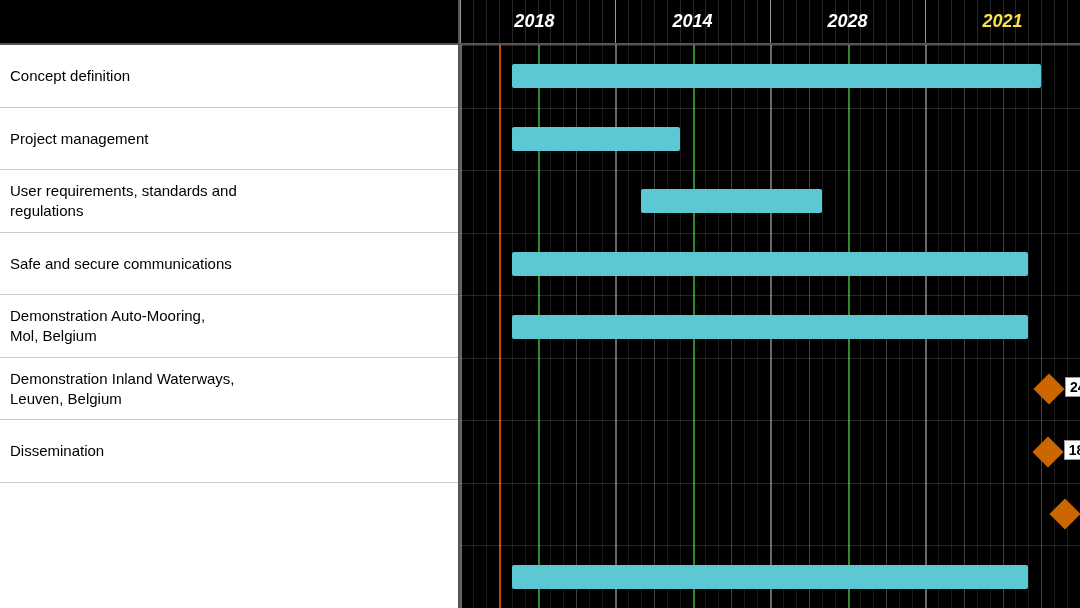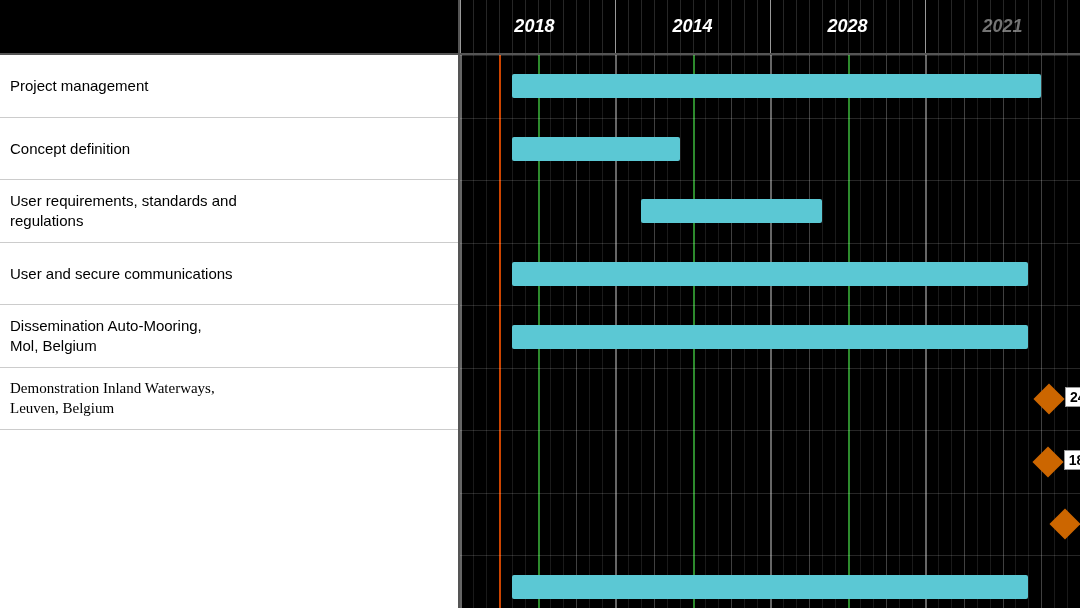--- a/index.html
+++ b/index.html
@@ -15,21 +15,21 @@
       width: 1080px;
       height: 608px;
       display: flex;
       flex-direction: column;
       background: #000;
     }
 
     
     .gantt-header {
       display: flex;
-      height: 55px;
+      height: 45px;
       border-bottom: 2px solid #555;
     }
 
     .task-name-header {
       width: 460px;
       min-width: 460px;
       background: #000;
       border-right: 2px solid #555;
       display: flex;
       align-items: center;
@@ -108,21 +108,21 @@
 
   <div class="gantt-header">
     <div class="task-name-header">
       <span></span>
     </div>
     <div class="timeline-header">
 
     <span class="year-label" style="left: 12%; color: rgb(255, 255, 255); font-weight: bold; font-style: italic; font-size: 18px; position: absolute; transform: translateX(-50%);">2018</span>
         <span class="year-label" style="left: 37.5%; color: rgb(255, 255, 255); font-weight: bold; font-style: italic; font-size: 18px; position: absolute; transform: translateX(-50%);">2014</span>
         <span class="year-label" style="left: 62.5%; color: rgb(255, 255, 255); font-weight: bold; font-style: italic; font-size: 18px; position: absolute; transform: translateX(-50%);">2028</span>
-        <span class="year-label" style="left: 87.5%; color: #737373; font-weight: bold; font-style: italic; font-size: 18px; position: absolute; transform: translateX(-50%);">2021</span>
+        <span class="year-label" style="left: 87.5%; color: #fde047; font-weight: bold; font-style: italic; font-size: 18px; position: absolute; transform: translateX(-50%);">2021</span>
         <div style="position: absolute; top: 0px; bottom: 0px; left: 0%; width: 1px; background: rgba(255, 255, 255, 0.6);"></div>
         <div style="position: absolute; top: 0px; bottom: 0px; left: 2.08333%; width: 1px; background: rgba(255, 255, 255, 0.15);"></div>
         <div style="position: absolute; top: 0px; bottom: 0px; left: 4.16667%; width: 1px; background: rgba(255, 255, 255, 0.15);"></div>
         <div style="position: absolute; top: 0px; bottom: 0px; left: 6.25%; width: 1px; background: rgba(255, 255, 255, 0.15);"></div>
         <div style="position: absolute; top: 0px; bottom: 0px; left: 8.33333%; width: 1px; background: rgba(255, 255, 255, 0.15);"></div>
         <div style="position: absolute; top: 0px; bottom: 0px; left: 10.4167%; width: 1px; background: rgba(255, 255, 255, 0.15);"></div>
         <div style="position: absolute; top: 0px; bottom: 0px; left: 12.5%; width: 1px; background: rgba(255, 255, 255, 0.15);"></div>
         <div style="position: absolute; top: 0px; bottom: 0px; left: 14.5833%; width: 1px; background: rgba(255, 255, 255, 0.15);"></div>
         <div style="position: absolute; top: 0px; bottom: 0px; left: 16.6667%; width: 1px; background: rgba(255, 255, 255, 0.15);"></div>
         <div style="position: absolute; top: 0px; bottom: 0px; left: 18.75%; width: 1px; background: rgba(255, 255, 255, 0.15);"></div>
@@ -165,39 +165,42 @@
         <div style="position: absolute; top: 0px; bottom: 0px; left: 95.8333%; width: 1px; background: rgba(255, 255, 255, 0.15);"></div>
         <div style="position: absolute; top: 0px; bottom: 0px; left: 97.9167%; width: 1px; background: rgba(255, 255, 255, 0.15);"></div>
       </div>
   </div>
 
   <div class="gantt-body">
 
     <div class="task-list">
 
     <div class="task-row" style="min-height: 62.5556px; height: 62.5556px;">
+          <span style="white-space: pre-line;">Concept definition</span>
+        </div>
+        <div class="task-row" style="min-height: 62.5556px; height: 62.5556px;">
           <span style="white-space: pre-line;">Project management</span>
-        </div>
-        <div class="task-row" style="min-height: 62.5556px; height: 62.5556px;">
-          <span style="white-space: pre-line;">Concept definition</span>
         </div>
         <div class="task-row" style="min-height: 62.5556px; height: 62.5556px;">
           <span style="white-space: pre-line;">User requirements, standards and
 regulations</span>
         </div>
         <div class="task-row" style="min-height: 62.5556px; height: 62.5556px;">
-          <span style="white-space: pre-line;">User and secure communications</span>
-        </div>
-        <div class="task-row" style="min-height: 62.5556px; height: 62.5556px;">
-          <span style="white-space: pre-line;">Dissemination Auto-Mooring,
+          <span style="white-space: pre-line;">Safe and secure communications</span>
+        </div>
+        <div class="task-row" style="min-height: 62.5556px; height: 62.5556px;">
+          <span style="white-space: pre-line;">Demonstration Auto-Mooring,
 Mol, Belgium</span>
         </div>
         <div class="task-row" style="min-height: 62.5556px; height: 62.5556px;">
-          <span style="white-space: pre-line; font-family: Liberation Serif, serif;">Demonstration Inland Waterways,
+          <span style="white-space: pre-line;">Demonstration Inland Waterways,
 Leuven, Belgium</span>
+        </div>
+        <div class="task-row" style="min-height: 62.5556px; height: 62.5556px;">
+          <span style="white-space: pre-line;">Dissemination</span>
         </div>
       </div>
 
     <div class="timeline-area" style="position: relative;">
 
     <div style="position: absolute; top: 0px; bottom: 0px; left: 0%; width: 2px; background: rgba(255, 255, 255, 0.4);"></div>
         <div style="position: absolute; top: 0px; bottom: 0px; left: 2.08333%; width: 1px; background: rgba(255, 255, 255, 0.1);"></div>
         <div style="position: absolute; top: 0px; bottom: 0px; left: 4.16667%; width: 1px; background: rgba(255, 255, 255, 0.1);"></div>
         <div style="position: absolute; top: 0px; bottom: 0px; left: 6.25%; width: 1px; background: rgba(255, 255, 255, 0.25);"></div>
         <div style="position: absolute; top: 0px; bottom: 0px; left: 8.33333%; width: 1px; background: rgba(255, 255, 255, 0.1);"></div>

